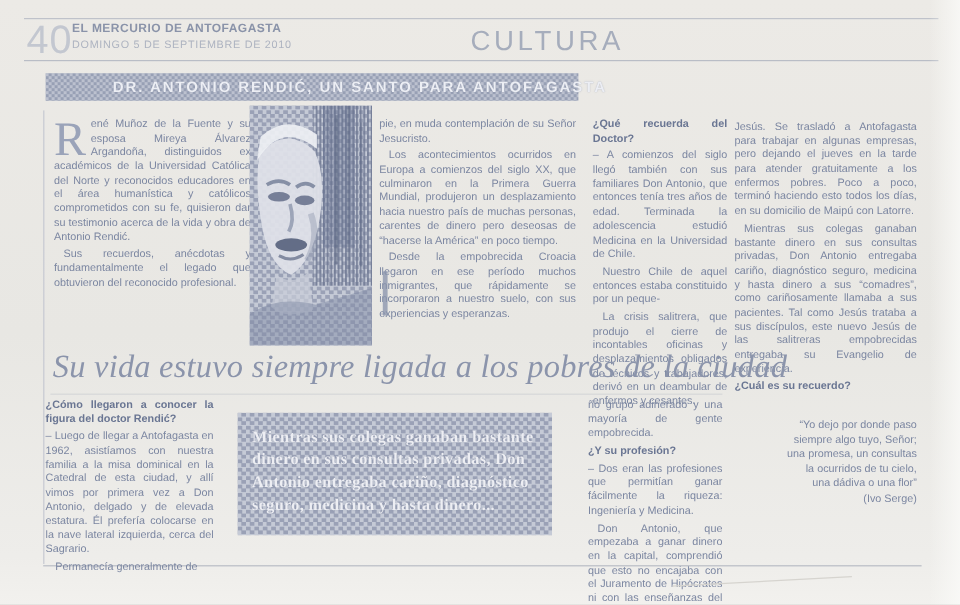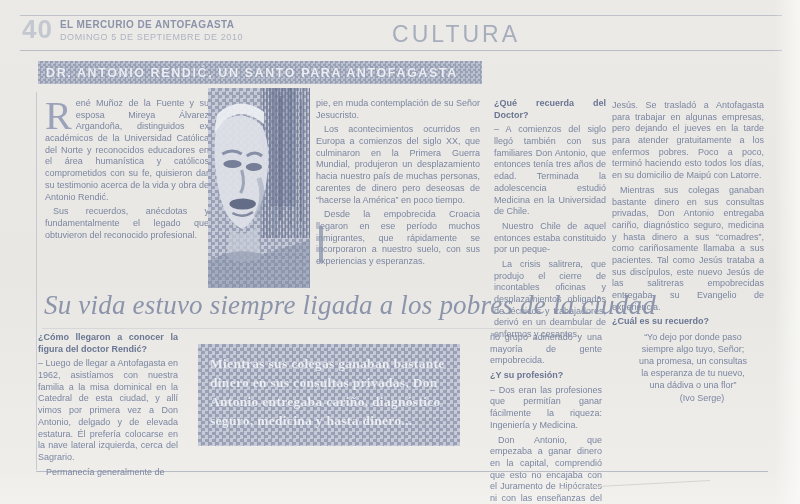--- a/index.html
+++ b/index.html
@@ -7,36 +7,36 @@
     position:relative;width:800px;height:504px;overflow:hidden;
     background:linear-gradient(180deg,#eceae6 0%,#e8e7e3 55%,#eeedea 92%,#f2f1ee 100%);
     font-family:"Liberation Sans",sans-serif;color:#7b86a1;
   }
   .edge-right{position:absolute;top:0;right:0;width:26px;height:100%;
     background:linear-gradient(90deg,rgba(255,255,255,0),rgba(250,250,248,.8));}
   .rule{position:absolute;height:1px;background:#bfc2ca;}
   .vrule{position:absolute;width:1px;background:#c6c9d2;}
 
   
-  .pagenum{position:absolute;left:22px;top:16px;font-size:26px;line-height:1;
-    color:#c3c7d0;letter-spacing:1px;font-weight:700;}
+  .pagenum{position:absolute;left:22px;top:16px;font-size:33px;line-height:1;
+    color:#c3c7d0;letter-spacing:1px;font-weight:400;}
   .mast-name{position:absolute;left:60px;top:19px;font-size:10px;font-weight:bold;
     color:#8a93a9;letter-spacing:.4px;}
   .mast-date{position:absolute;left:60px;top:32px;font-size:9px;color:#adb3c0;letter-spacing:.6px;}
   .section-title{position:absolute;left:350px;top:21px;width:170px;text-align:right;
     font-size:23px;letter-spacing:3px;color:#a6adbc;font-weight:400;}
 
   
   .checker{background:repeating-conic-gradient(#98a0b5 0% 25%,#bcc1cf 0% 50%);background-size:5px 5px;}
   .checker-lg{background:repeating-conic-gradient(#9aa1b6 0% 25%,#c5cad6 0% 50%);background-size:7px 7px;}
 
   .kicker{position:absolute;left:38px;top:61px;width:444px;height:23px;
     display:flex;align-items:center;padding-left:8px;box-sizing:border-box;}
   .kicker span{font-size:12.5px;font-weight:bold;letter-spacing:1.6px;color:#eceef4;
-    text-shadow:0 0 1px rgba(120,128,150,.6);white-space:nowrap;}
+    text-shadow:0 0 1px rgba(120,128,150,.6);white-space:nowrap;padding-left:48px;}
 
   
   .col{position:absolute;font-size:9px;line-height:1.3;text-align:justify;color:#7b86a1;}
   .col p{margin:0 0 3px;}
   .col p.ind{text-indent:8px;}
   .q{font-weight:bold;color:#6a7693;margin:2px 0 1px;}
   .dropcap{float:left;font-family:"Liberation Serif",serif;font-size:40px;line-height:.82;
     color:#9aa3b9;margin:2px 4px 0 0;font-weight:400;}
 
   .photo{position:absolute;left:208px;top:88px;width:102px;height:200px;}
@@ -44,21 +44,21 @@
 
   .pull-quote{position:absolute;left:44px;top:290px;width:570px;
     font-family:"Liberation Serif",serif;font-style:italic;font-size:27px;
     color:#8b94ab;white-space:nowrap;letter-spacing:.2px;}
 
   .quote-box{position:absolute;left:198px;top:344px;width:262px;height:102px;
     padding:10px 10px 8px 12px;box-sizing:border-box;}
   .quote-box span{font-family:"Liberation Serif",serif;font-weight:bold;font-size:13.5px;
     line-height:1.42;color:#edeef3;letter-spacing:.3px;text-shadow:0 0 1px rgba(110,120,145,.5);}
 
-  .poem{margin-top:4px;padding-left:10px;text-align:center;}
+  .poem{margin-top:21px;padding-left:10px;text-align:right;}
   .poem div{line-height:1.32;}
   .poem .credit{padding-left:18px;margin-top:2px;}
 
   .artifact-bar{position:absolute;left:319px;top:226px;width:4px;height:37px;
     background:#8791ab;opacity:.75;border-radius:1px;}
   .fold{position:absolute;left:560px;top:484px;width:150px;height:1px;background:#d6d4cf;
     transform:rotate(-3deg);}
 </style>
 </head>
 <body>
@@ -128,21 +128,21 @@
   </div>
 
   <div class="col" style="left:612px;top:100px;width:152px;height:364px;">
     <p>Jesús. Se trasladó a Antofagasta para trabajar en algunas empresas, pero dejando el jueves en la tarde para atender gratuitamente a los enfermos pobres. Poco a poco, terminó haciendo esto todos los días, en su domicilio de Maipú con Latorre.</p>
     <p class="ind">Mientras sus colegas ganaban bastante dinero en sus consultas privadas, Don Antonio entregaba cariño, diagnóstico seguro, medicina y hasta dinero a sus “comadres”, como cariñosamente llamaba a sus pacientes. Tal como Jesús trataba a sus discípulos, este nuevo Jesús de las salitreras empobrecidas entregaba su Evangelio de experiencia.</p>
     <p class="q">¿Cuál es su recuerdo?</p>
     <div class="poem">
       <div>“Yo dejo por donde paso</div>
       <div>siempre algo tuyo, Señor;</div>
       <div>una promesa, un consultas</div>
-      <div>la esperanza de tu nuevo,</div>
+      <div>la ocurridos de tu cielo,</div>
       <div>una dádiva o una flor”</div>
       <div class="credit">(Ivo Serge)</div>
     </div>
   </div>
 
   <div class="pull-quote">Su vida estuvo siempre ligada a los pobres de la ciudad</div>
 
   <div class="col" style="left:38px;top:332px;width:140px;height:132px;">
     <p class="q">¿Cómo llegaron a conocer la figura del doctor Rendić?</p>
     <p>– Luego de llegar a Antofagasta en 1962, asistíamos con nuestra familia a la misa dominical en la Catedral de esta ciudad, y allí vimos por primera vez a Don Antonio, delgado y de elevada estatura. Él prefería colocarse en la nave lateral izquierda, cerca del Sagrario.</p>

